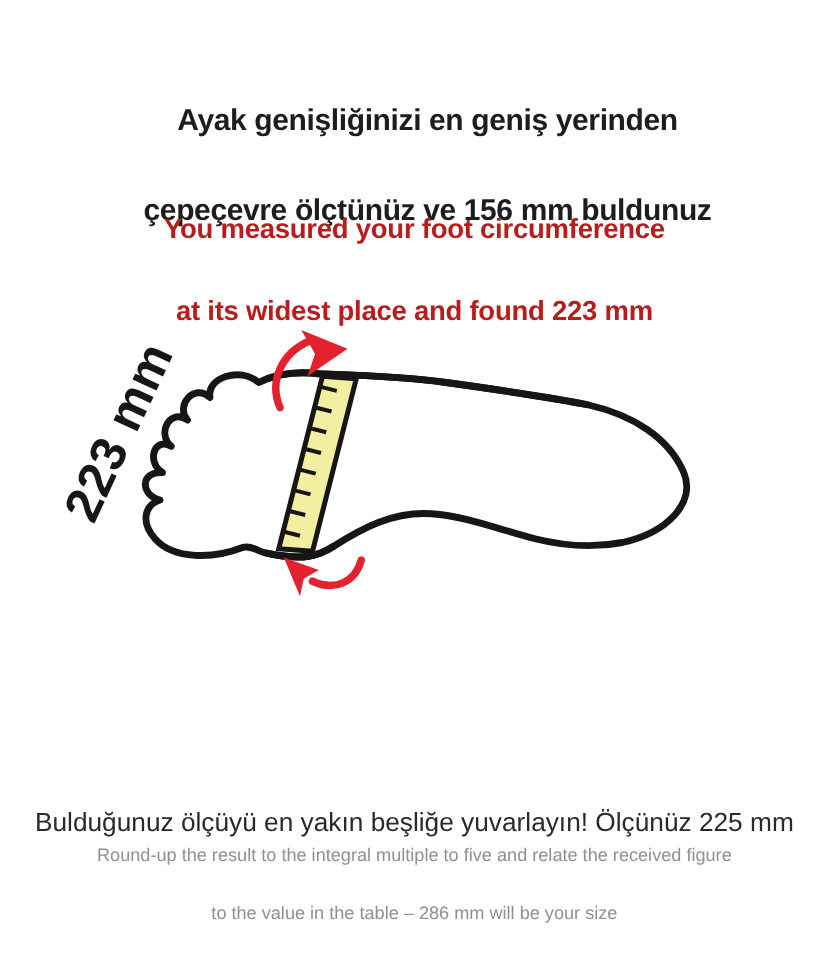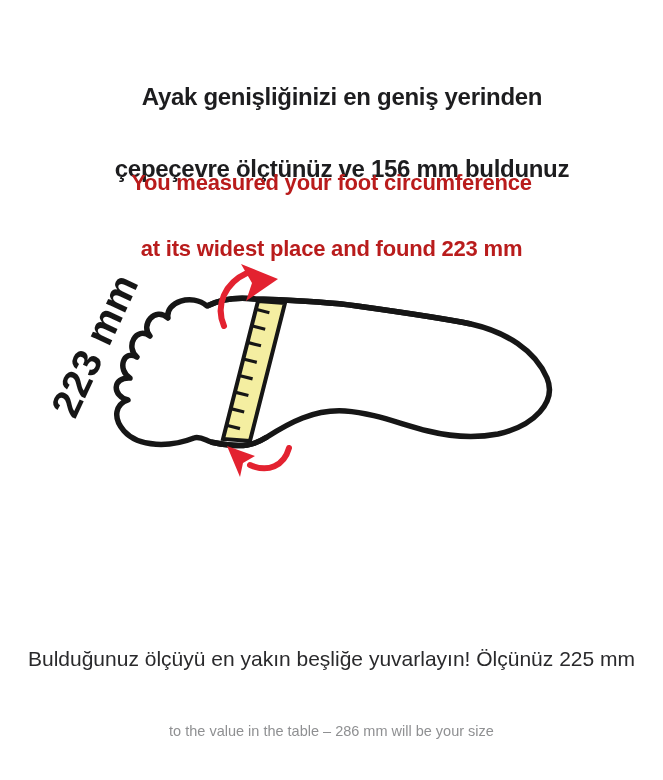--- a/index.html
+++ b/index.html
@@ -161,17 +161,17 @@
     <g>
       <path class="arrow-arc" d="M 289 448 C 284 466 268 473 250 465" stroke="#e32230"></path>
       <polygon points="227,446 255,456 243,463 240,477" fill="#e32230"></polygon>
     </g>
 
     <text class="measure-label" x="75" y="420" transform="rotate(-65 75 420)">223 mm</text>
   </svg>
 
   <div class="txt footer-tr">Bulduğunuz ölçüyü en yakın beşliğe yuvarlayın! Ölçünüz 225 mm</div>
 
-  <div class="txt footer-en"><br>
+  <div class="txt footer-en"><span>Round-up the result to the integral multiple to five and relate the received figure</span><br>
     <span>to the value in the table – 286 mm will be your size</span>
   </div>
 
 </div>
 
 </body></html>

